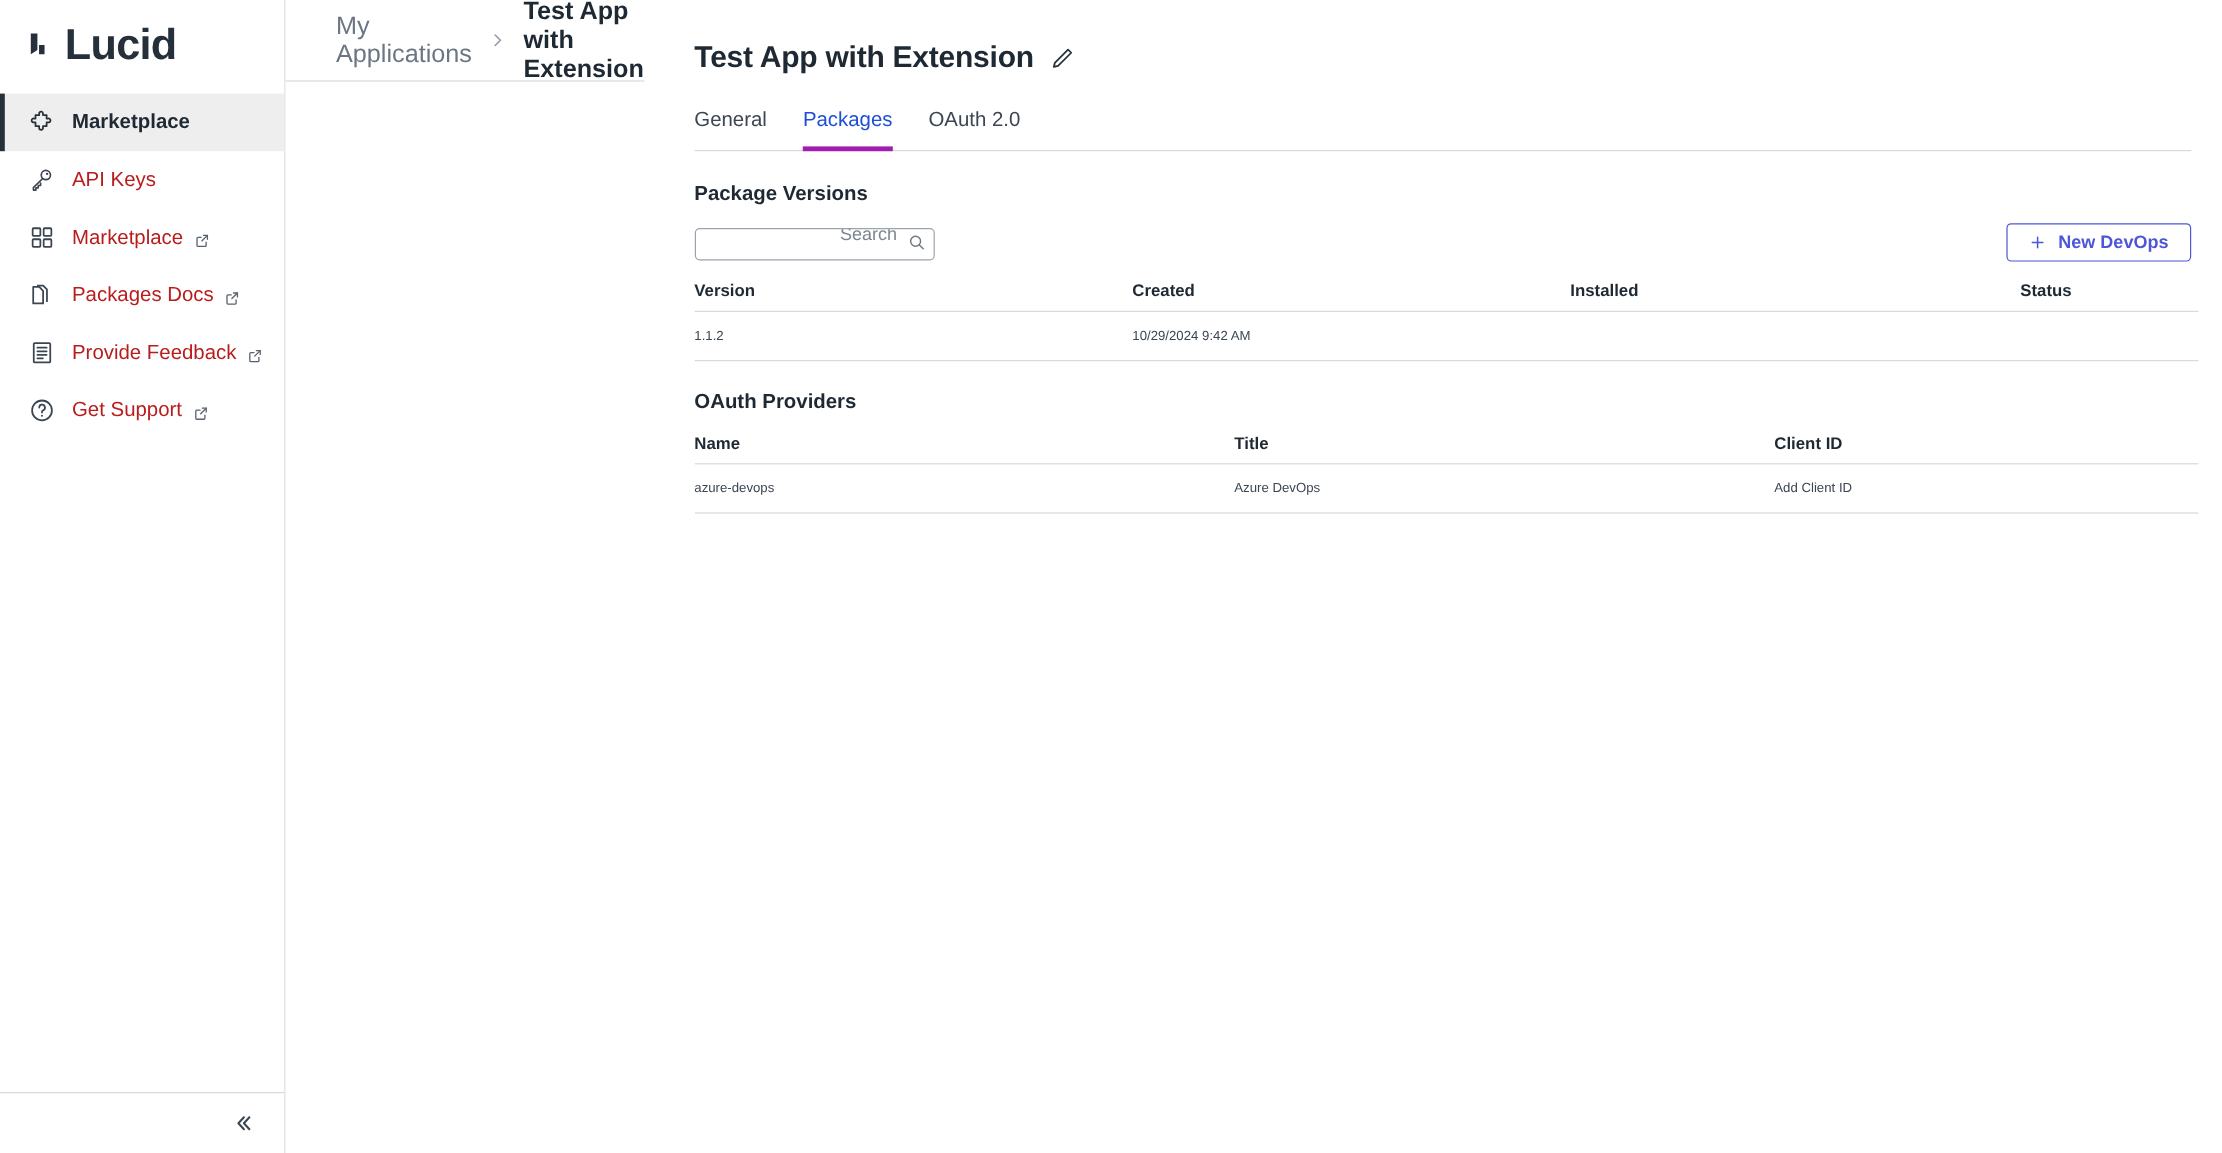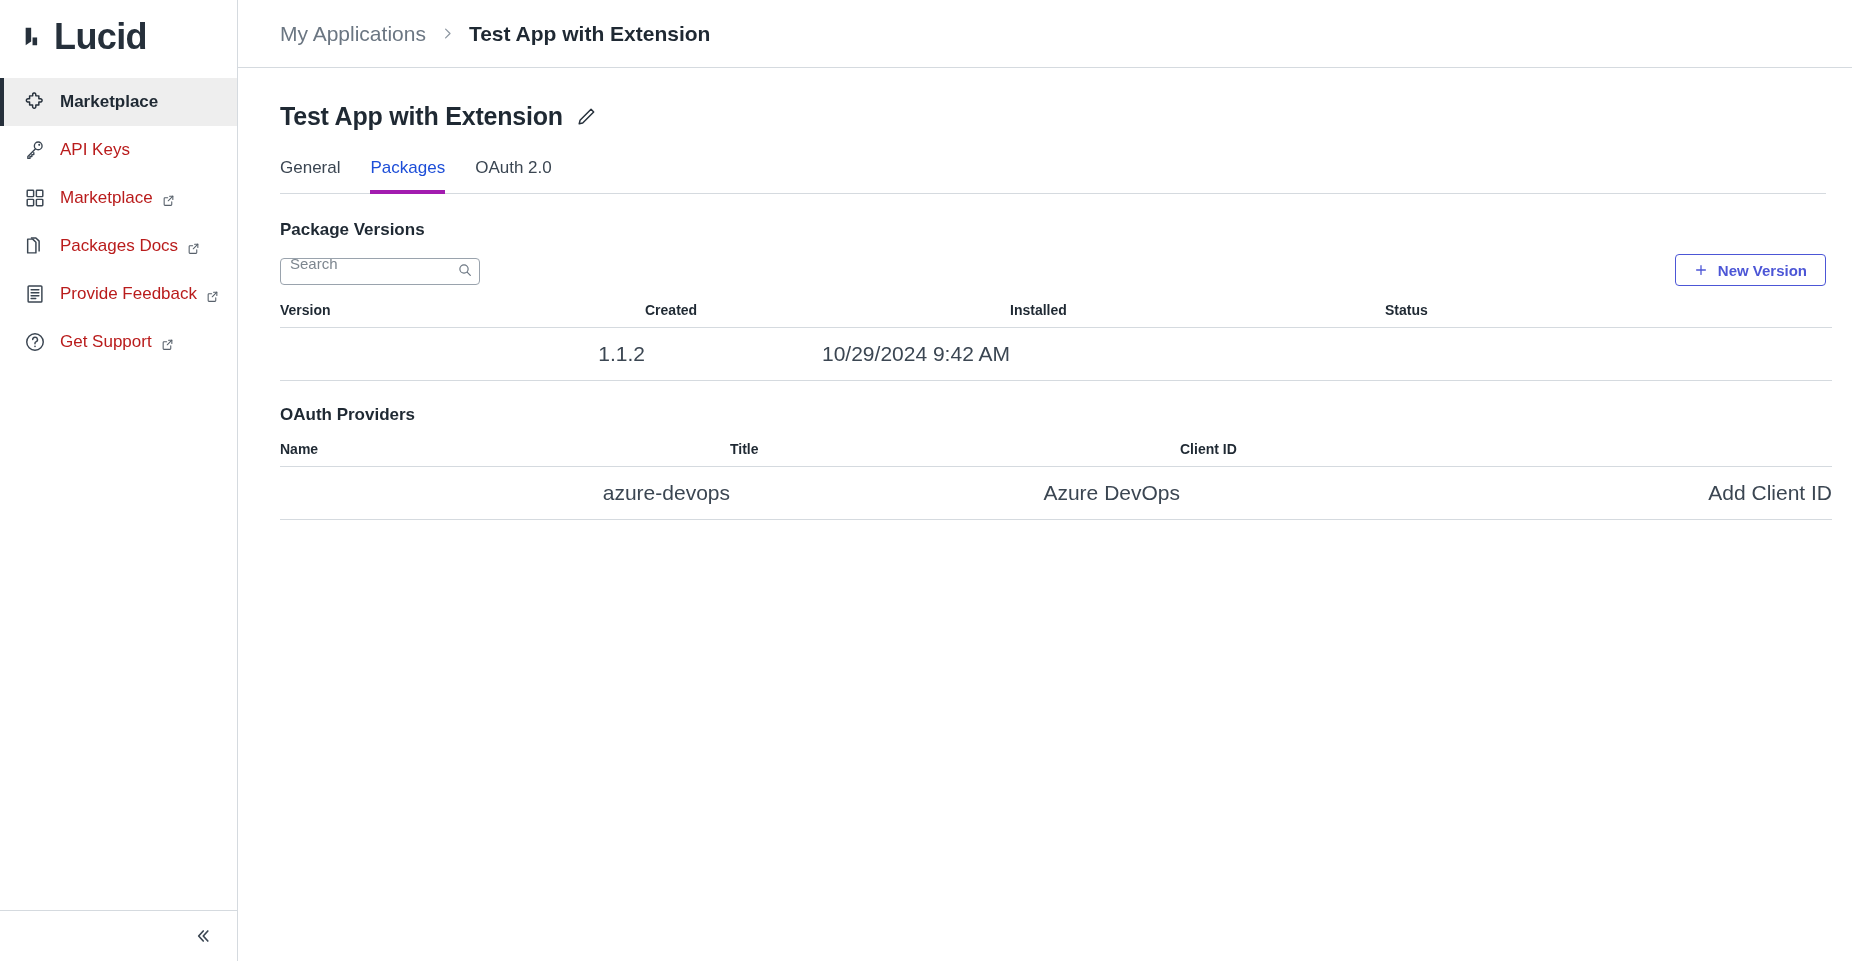--- a/index.html
+++ b/index.html
@@ -54,21 +54,21 @@
     height:51px; border-top:1px solid #d5dadf;
     display:flex; align-items:center; justify-content:flex-end;
     padding-right:22px;
   }
   .collapse-btn {
     width:26px; height:26px; display:flex; align-items:center; justify-content:center;
     cursor:pointer; color:#3b4652;
   }
 
   
-  .main { flex:1 1 auto; height:961px; display:flex; flex-direction:column; background:#fff; }
+  .main { flex:1 1 auto; height:961px; display:flex; flex-direction:row; background:#fff; }
 
   .breadcrumb-bar {
     height:68px; flex:0 0 68px;
     border-bottom:1px solid #d5dadf;
     display:flex; align-items:center;
     padding-left:42px;
   }
   .crumb-link { font-size:21px; color:#6b7682; cursor:pointer; }
   .crumb-sep { margin:0 14px; color:#8d97a1; font-size:17px; display:flex; align-items:center;}
   .crumb-current { font-size:21px; font-weight:bold; color:#1f2933; }
@@ -103,21 +103,21 @@
   .toolbar {
     display:flex; align-items:center; justify-content:space-between;
     margin:14px 0 0 6px;
   }
   .search-wrap { position:relative; width:200px; }
   .search-input {
     width:200px; height:27px;
     border:1px solid #9aa3ad; border-radius:4px;
     padding:0 30px 16px 9px;
     font-size:15px; font-family:"Liberation Sans", sans-serif;
-    color:#3b4652; background:#fff; outline:none;
+    color:#3b4652; background:#fff; outline:none;text-align:right;
   }
   .search-input::placeholder { color:#7d868f; }
   .search-icon {
     position:absolute; right:7px; top:50%; transform:translateY(-50%);
     width:16px; height:16px; pointer-events:none; color:#6b7682;
   }
   .new-version-btn {
     display:flex; align-items:center; justify-content:center;
     height:32px; padding:0 18px;
     border:1px solid #4c56d6; border-radius:4px;
@@ -127,21 +127,21 @@
     cursor:pointer; white-space:nowrap;
   }
   .plus-icon { width:14px; height:14px; margin-right:10px; }
 
   table.data-table { width:100%; border-collapse:collapse; margin-left:6px; }
   table.data-table th {
     text-align:left; font-size:14px; font-weight:bold; color:#1f2933;
     padding:16px 0 9px 0; border-bottom:1px solid #d5dadf;
   }
   table.data-table td {
-    text-align:right; font-size:21px; color:#3b4652;
+    text-align:left; font-size:11px; color:#3b4652;
     padding:14px 0; border-bottom:1px solid #d5dadf;
   }
   .link-cell { color:#4c56d6; cursor:pointer; }
 
   .pkg-col-1 { width:365px; } .pkg-col-2 { width:365px; }
   .pkg-col-3 { width:375px; } .pkg-col-4 { width:auto; }
   .oa-col-1 { width:450px; } .oa-col-2 { width:450px; } .oa-col-3 { width:auto; }
 </style>
 </head>
 <body>
@@ -305,21 +305,21 @@
                 <path d="M15.2 15.2L20 20"></path>
             </svg>
           </span>
         </div>
         <button class="new-version-btn">
           <span class="plus-icon">
             <svg viewBox="0 0 24 24" fill="none" stroke="#4c56d6" stroke-width="2.2" stroke-linecap="round">
               <path d="M12 4.5v15M4.5 12h15"></path>
             </svg>
           </span>
-          <span>New Version</span>
+          <span>New DevOps</span>
         </button>
       </div>
 
       <table class="data-table">
         <thead>
           <tr>
             <th class="pkg-col-1">Version</th>
             <th class="pkg-col-2">Created</th>
             <th class="pkg-col-3">Installed</th>
             <th class="pkg-col-4">Status</th>

